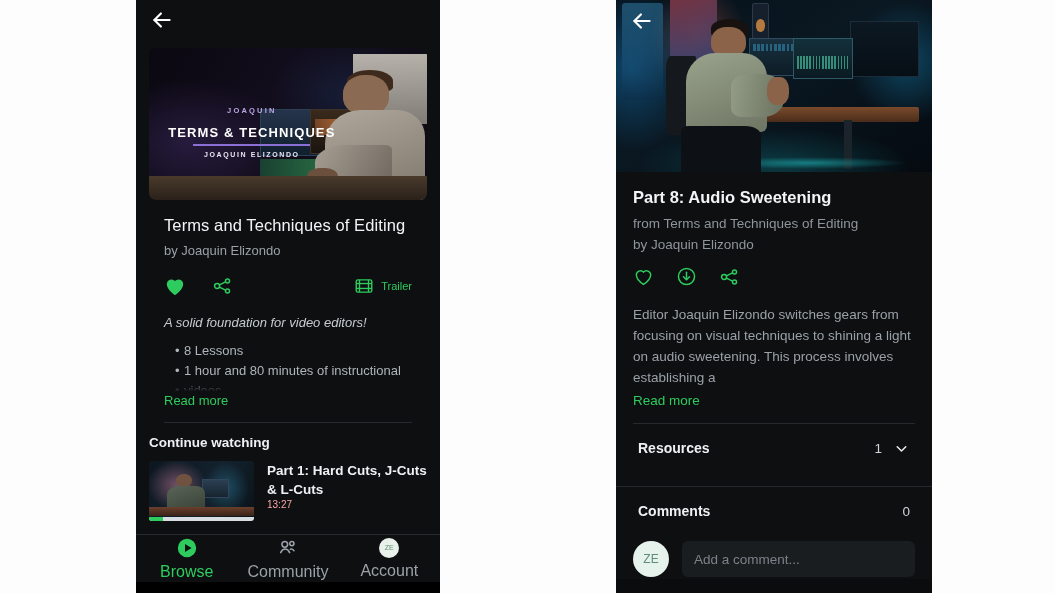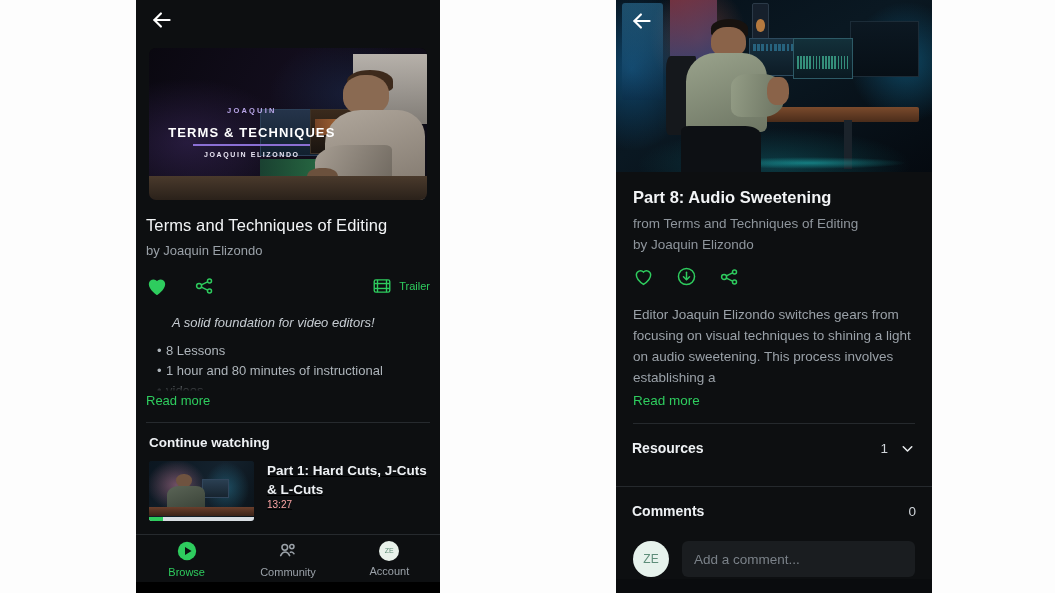--- a/index.html
+++ b/index.html
@@ -114,41 +114,41 @@
     letter-spacing: 1.1px; margin-top: 10px; white-space: nowrap;
   }
   .ht-rule {
     height: 2px; background: #8b6fd4; margin: 4px 16% 0 16%;
   }
   .ht-author {
     color: #e8e4f2; font-size: 7px; font-weight: bold;
     letter-spacing: 1.6px; margin-top: 5px;
   }
 
-  .lp-body { padding: 0 10px; }
+  .lp-body { padding: 0 28px; }
   .lp-course-title {
     color: #f2f4f6; font-size: 16.5px; margin-top: 16px;
     letter-spacing: .1px;
   }
   .lp-author {
     color: #9aa1a8; font-size: 13px; margin-top: 8px;
   }
 
   .lp-actions {
     display: flex; align-items: center; margin-top: 16px; height: 24px;
   }
   .act-icon { cursor: pointer; display:flex; align-items:center; }
   .act-heart { margin-right: 26px; }
   .lp-trailer {
     margin-left: auto; display: flex; align-items: center; gap: 7px;
   }
   .lp-trailer-label { color: #2ecc5e; font-size: 11px; }
 
   .lp-tagline {
-    color: #c6ccd2; font-size: 13px; font-style: italic; margin-top: 17px; margin-left: 26px;
+    color: #c6ccd2; font-size: 13px; font-style: italic; margin-top: 17px;
   }
   .lp-bullets { margin-top: 11px; padding-left: 11px; }
   .lp-bullet {
     color: #aeb5bb; font-size: 13px; line-height: 20px;
     position: relative; padding-left: 9px;
   }
   .lp-bullet::before {
     content: "•"; position: absolute; left: 0; top: 0;
   }
   .lp-bullet-fade {
@@ -165,21 +165,21 @@
 
   .lp-divider {
     height: 1px; background: #262a2e; margin: 13px 0 0 0;
   }
   .lp-section-title {
     color: #eef1f4; font-size: 13.5px; font-weight: bold;
     padding: 12px 13px 0 13px;
   }
 
   .cw-row {
-    display: flex; gap: 13px; padding: 11px 7px 0 13px; text-decoration: underline;
+    display: flex; gap: 13px; padding: 11px 7px 0 13px;
   }
   .cw-thumb {
     position: relative; width: 105px; height: 60px;
     border-radius: 3px; overflow: hidden; flex: 0 0 auto;
     background: #0f1820;
   }
   .cw-thumb-art { position: absolute; inset: 0;
     background:
       radial-gradient(ellipse 40% 60% at 26% 40%, rgba(190,120,150,.55), transparent 70%),
       radial-gradient(ellipse 30% 60% at 74% 45%, rgba(40,120,150,.5), transparent 72%),
@@ -217,21 +217,21 @@
   .lp-navbar {
     position: absolute; left: 0; bottom: 11px; width: 100%;
     height: 48px; display: flex; align-items: center;
     border-top: 1px solid #262a2e;
   }
   .nav-item {
     flex: 1; display: flex; flex-direction: column;
     align-items: center; justify-content: center; gap: 4px;
     cursor: pointer;
   }
-  .nav-label { font-size: 11px; color: #9aa1a8; }
+  .nav-label { font-size: 16px; color: #9aa1a8; }
   .nav-item.active .nav-label { color: #2ecc5e; }
   .nav-avatar {
     width: 20px; height: 20px; border-radius: 50%;
     background: #e8f1ea; color: #5f8f78;
     font-size: 7px; display: flex; align-items: center; justify-content: center;
   }
   .lp-homebar {
     position: absolute; left: 0; bottom: 0; width: 100%; height: 11px;
     background: #000;
   }
@@ -353,21 +353,21 @@
   }
   .rp-readmore {
     color: #2ecc5e; font-size: 13.5px; margin-top: 5px;
     cursor: pointer; display: inline-block;
   }
 
   .rp-divider { height: 1px; background: #25292d; margin-top: 14px; }
 
   .rp-rowsec {
     display: flex; align-items: center; height: 48px;
-    padding: 0 16px; cursor: pointer;
+    padding: 0 22px; cursor: pointer;
   }
   .rp-rowsec-label { color: #eef1f4; font-size: 14px; font-weight: bold; }
   .rp-rowsec-right {
     margin-left: auto; display: flex; align-items: center; gap: 11px;
     color: #cfd4d9; font-size: 13.5px;
   }
   .rp-comments-count { color: #cfd4d9; font-size: 13.5px; margin-left: auto; }
 
   .rp-comment-row {
     display: flex; align-items: center; gap: 13px;

